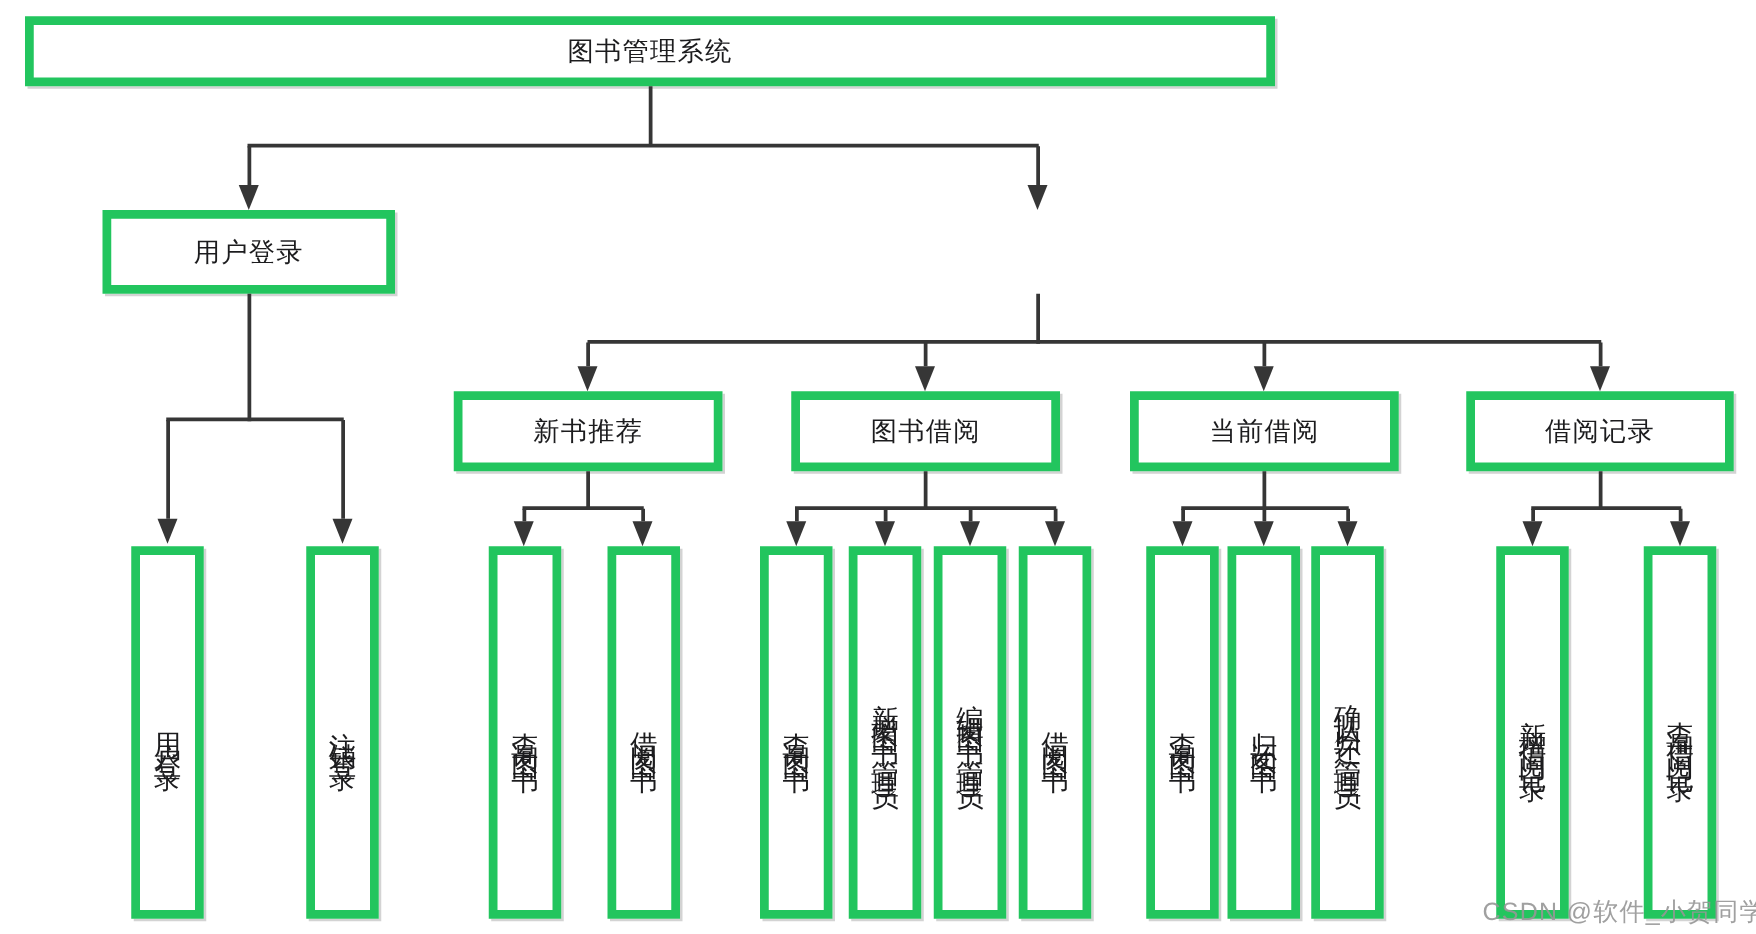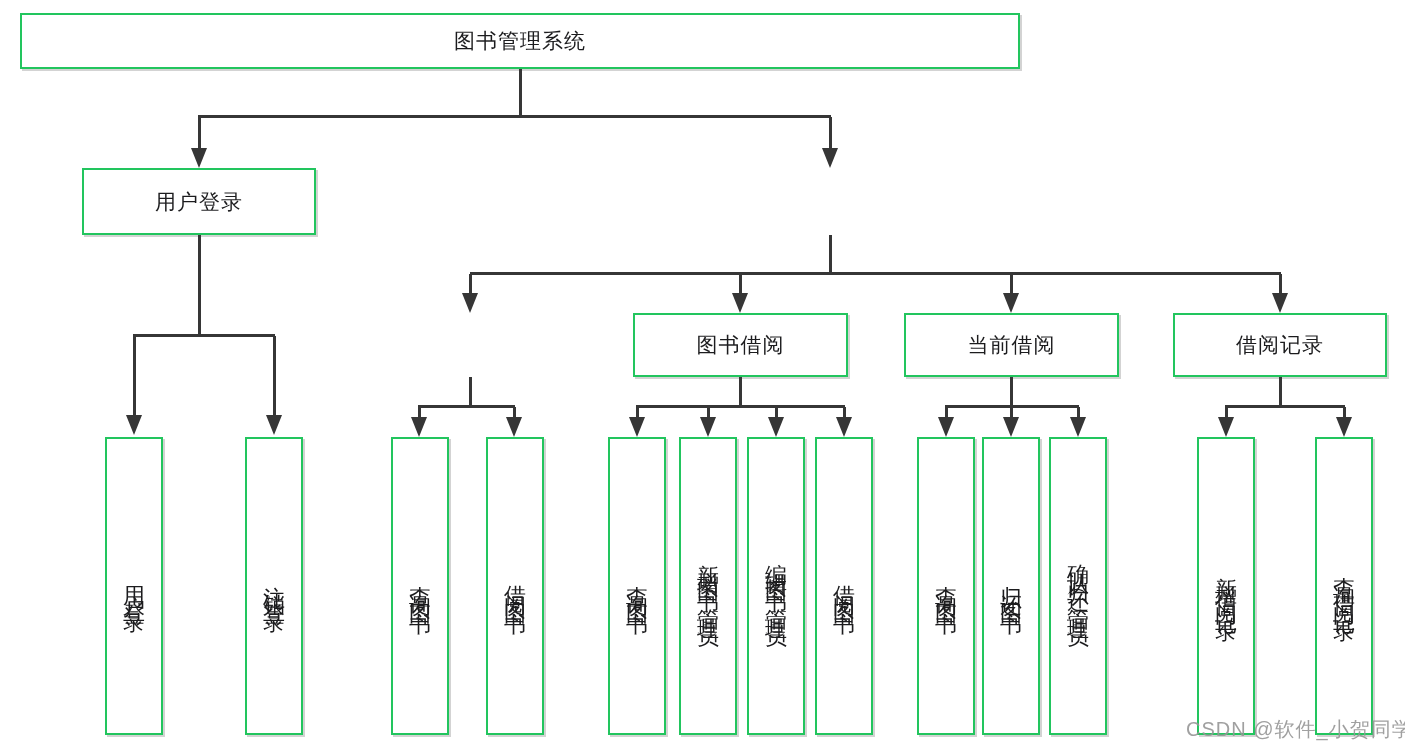--- a/index.html
+++ b/index.html
@@ -6,21 +6,21 @@
   #stage {
     position:relative;
     width:1405px; height:747px;
     background:#ffffff;
     font-family:"Liberation Sans","DejaVu Sans",sans-serif;
     overflow:hidden;
   }
   .box {
     position:absolute;
     background:#ffffff;
-    border:2px solid #22c55e;
+    border:7px solid #22c55e;
     box-shadow:2px 2px 0 rgba(130,130,130,0.35);
     display:flex; align-items:center; justify-content:center;
     color:#1c1c1e;
     box-sizing:border-box;
   }
   .hnode { font-size:21px; letter-spacing:1px; }
   .leaf  { width:58px; height:298px; top:437px; }
   .leaf .vtext {
     writing-mode:vertical-rl;
     text-orientation:mixed;
@@ -73,20 +73,23 @@
   <div class="arr" style="left:134px; top:336px; --stem:79px;"></div>
   <div class="arr" style="left:274px; top:336px; --stem:79px;"></div>
 
   <div class="vline" style="left:829px; top:235px; height:40px;"></div>
   <div class="hline" style="left:470px; top:272px; width:811px;"></div>
   <div class="arr" style="left:470px; top:274px; --stem:19px;"></div>
   <div class="arr" style="left:740px; top:274px; --stem:19px;"></div>
   <div class="arr" style="left:1011px; top:274px; --stem:19px;"></div>
   <div class="arr" style="left:1280px; top:274px; --stem:19px;"></div>
 
+  <div class="box hnode" style="left:363px; top:313px; width:215px; height:64px;">
+    <span>新书推荐</span>
+  </div>
   <div class="box hnode" style="left:633px; top:313px; width:215px; height:64px;">
     <span>图书借阅</span>
   </div>
   <div class="box hnode" style="left:904px; top:313px; width:215px; height:64px;">
     <span>当前借阅</span>
   </div>
   <div class="box hnode" style="left:1173px; top:313px; width:214px; height:64px;">
     <span>借阅记录</span>
   </div>
 

